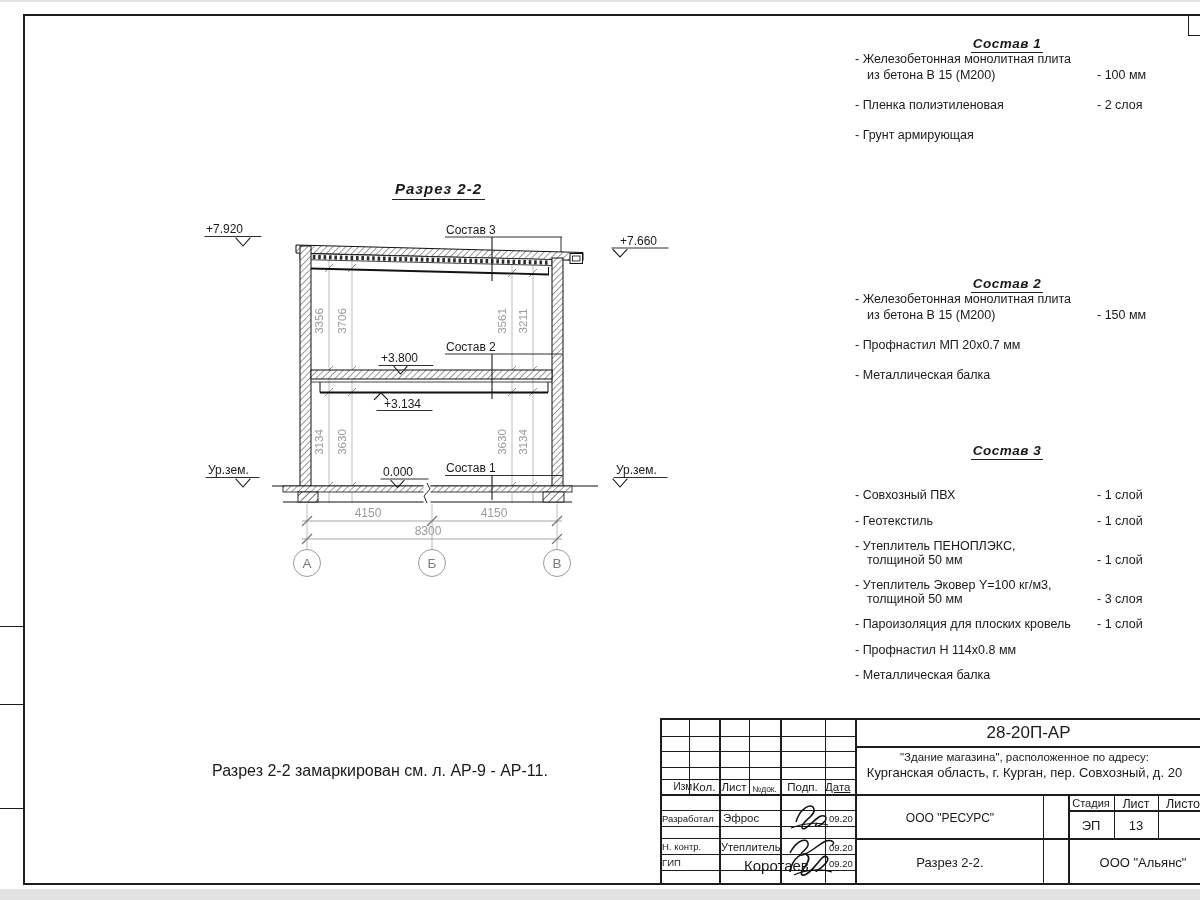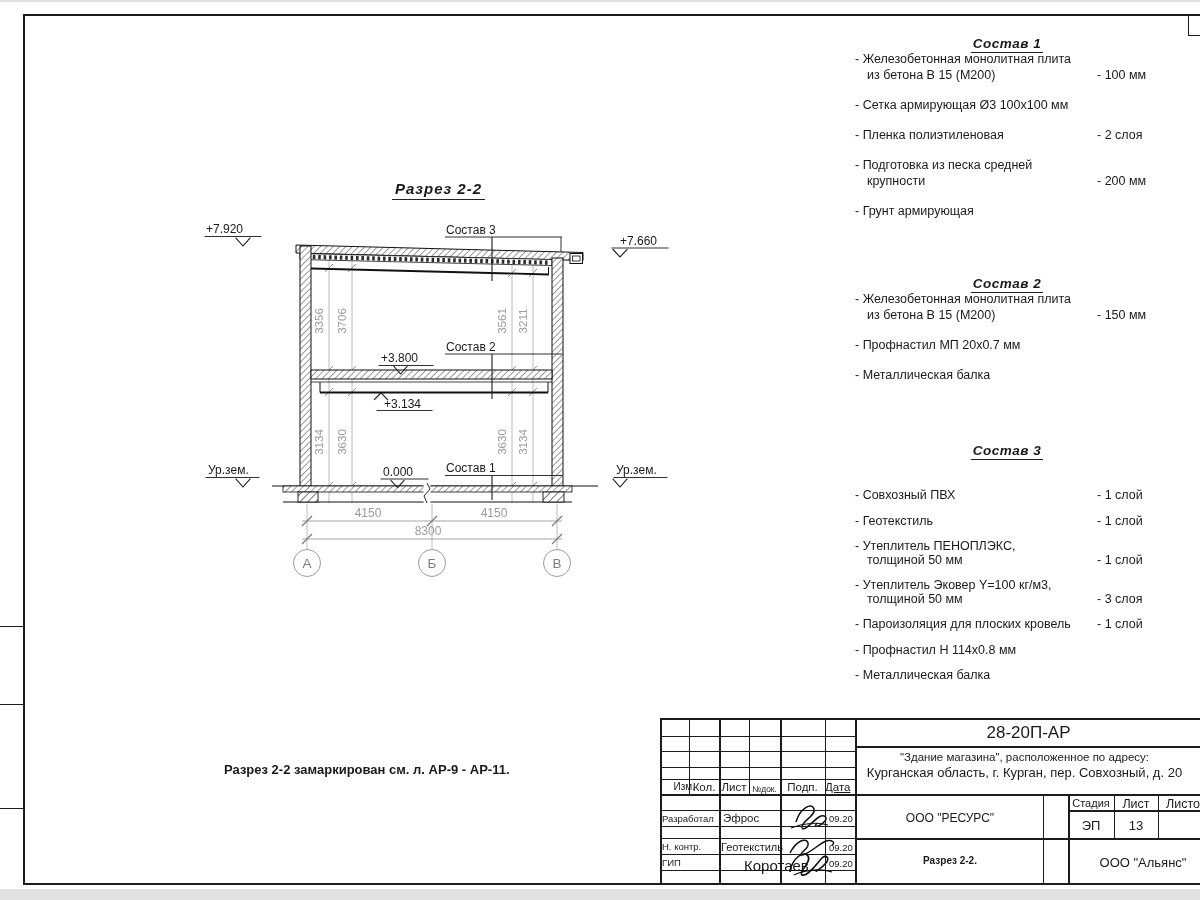--- a/index.html
+++ b/index.html
@@ -17,21 +17,21 @@
   #draw{position:absolute;left:0;top:0;z-index:1;}
   svg text{font-family:"Liberation Sans", sans-serif;}
   .dim{fill:#9b9b9b;font-size:11.5px;text-anchor:middle;}
   .dimb{fill:#9b9b9b;font-size:12px;text-anchor:middle;}
   .blk{fill:#1a1a1a;font-size:12px;}
   .axl{fill:#7c7c7c;font-size:13.5px;text-anchor:middle;}
   
   #sec-title{position:absolute;left:392px;top:180px;z-index:2;font-size:15px;font-style:italic;
     font-weight:bold;letter-spacing:1px;border-bottom:1.2px solid #222;padding:0 3px 2px 3px;}
   
-  #note{position:absolute;left:224px;top:762px;z-index:2;font-size:13px;font-weight:bold;}
+  #note{position:absolute;left:212px;top:762px;z-index:2;font-size:16px;}
   
   .comp{position:absolute;left:846px;width:322px;z-index:2;}
   .comp-title{font-size:13.5px;font-style:italic;font-weight:bold;text-align:center;letter-spacing:0.5px;}
   .comp-title span{border-bottom:1.2px solid #222;padding:0 2px 1px 2px;}
   .comp-items{padding-left:9px;}
   .c12 .comp-items{}
   .c12 .item{margin-bottom:14px;line-height:16px;}
   .c3 .comp-items{margin-top:31px;}
   .c3 .item{margin-bottom:12px;line-height:13.5px;}
   .item{font-size:12.5px;}
@@ -221,28 +221,21 @@
 <div id="note">Разрез 2-2 замаркирован см. л. АР-9 - АР-11.</div>
 
 <div class="comp c12" style="top:36px;">
   <div class="comp-title"><span>Состав 1</span></div>
   <div class="comp-items">
     <div class="item">
       <div class="line"><span>- Железобетонная  монолитная плита</span></div>
       <div class="line"><span class="ind">из бетона В 15 (М200)</span><span class="val">- 100 мм</span></div>
     </div>
     <div class="item">
-      <div class="line"><span>- Сетка армирующая Ø3 100x100 мм</span></div>
-    </div>
-    <div class="item">
       <div class="line"><span>- Пленка полиэтиленовая</span><span class="val">-  2 слоя</span></div>
-    </div>
-    <div class="item">
-      <div class="line"><span>- Подготовка из песка средней</span></div>
-      <div class="line"><span class="ind">крупности</span><span class="val">- 200 мм</span></div>
     </div>
     <div class="item">
       <div class="line"><span>- Грунт армирующая</span></div>
     </div>
   </div>
 </div>
 
 <div class="comp c12" style="top:276px;">
   <div class="comp-title"><span>Состав 2</span></div>
   <div class="comp-items">
@@ -322,21 +315,21 @@
   <div class="tbt ctr" style="left:719px;top:781px;width:30px;font-size:11.5px;">Лист</div>
   <div class="tbt ctr" style="left:749px;top:784px;width:31px;font-size:8.5px;">№док.</div>
   <div class="tbt ctr" style="left:780px;top:781px;width:45px;font-size:11.5px;">Подп.</div>
   <div class="tbt ctr" style="left:825px;top:781px;width:20px;font-size:11.5px;text-decoration:underline;">Дата</div>
 
   <div class="tbt" style="left:662px;top:813px;font-size:9.5px;">Разработал</div>
   <div class="tbt" style="left:723px;top:812px;font-size:11.5px;">Эфрос</div>
   <div class="tbt" style="left:829px;top:813px;font-size:9.5px;">09.20</div>
 
   <div class="tbt" style="left:662px;top:841px;font-size:9.5px;">Н. контр.</div>
-  <div class="tbt" style="left:721px;top:841px;font-size:11px;">Геотекстиль</div>
+  <div class="tbt" style="left:721px;top:841px;font-size:11px;">Утеплитель</div>
   <div class="tbt" style="left:829px;top:842px;font-size:9.5px;">09.20</div>
 
   <div class="tbt" style="left:662px;top:857px;font-size:9.5px;">ГИП</div>
   <div class="tbt" style="left:721px;top:857px;font-size:15px;padding-left:23px;">Коротаев</div>
   <div class="tbt" style="left:829px;top:858px;font-size:9.5px;">09.20</div>
 
   <svg class="abs" style="left:788px;top:800px;" width="42" height="34" viewBox="0 0 42 34">
     <path d="M8 22 C12 8 24 2 26 9 C28 16 12 22 14 28 C16 32 26 20 31 17 C36 14 40 17 37 21 C33 26 24 29 29 23" fill="none" stroke="#111" stroke-width="1.5"></path>
     <path d="M3 28 C15 23 30 22 40 25" fill="none" stroke="#111" stroke-width="1.1"></path>
   </svg>
@@ -353,15 +346,15 @@
   <div class="tbt ctr" style="left:857px;top:765px;width:335px;font-size:13px;">Курганская область, г. Курган, пер. Совхозный, д. 20</div>
 
   <div class="tbt ctr" style="left:857px;top:811px;width:186px;font-size:12px;">ООО "РЕСУРС"</div>
 
   <div class="tbt ctr" style="left:1068px;top:797px;width:46px;font-size:11px;">Стадия</div>
   <div class="tbt ctr" style="left:1114px;top:797px;width:44px;font-size:12.5px;">Лист</div>
   <div class="tbt" style="left:1166px;top:797px;font-size:12.5px;">Листов</div>
   <div class="tbt ctr" style="left:1068px;top:818px;width:46px;font-size:13px;">ЭП</div>
   <div class="tbt ctr" style="left:1114px;top:818px;width:44px;font-size:13px;">13</div>
 
-  <div class="tbt ctr" style="left:857px;top:855px;width:186px;font-size:10px;font-weight:bold;">Разрез 2-2.</div>
+  <div class="tbt ctr" style="left:857px;top:855px;width:186px;font-size:13px;">Разрез 2-2.</div>
   <div class="tbt ctr" style="left:1068px;top:855px;width:150px;font-size:13px;">ООО "Альянс"</div>
 </div>
 
 </body></html>

